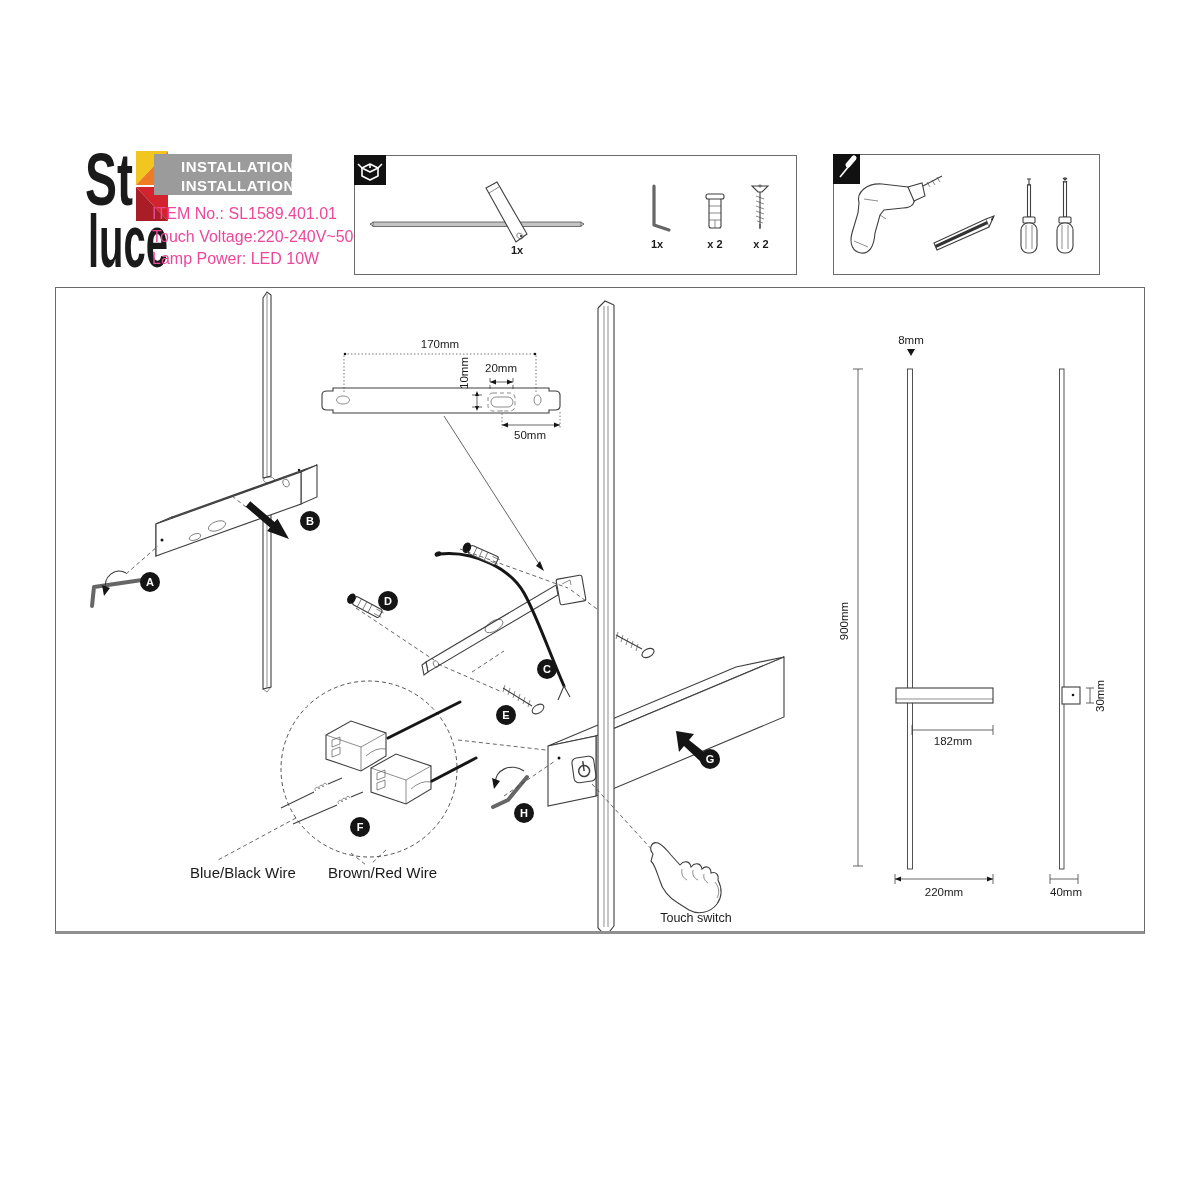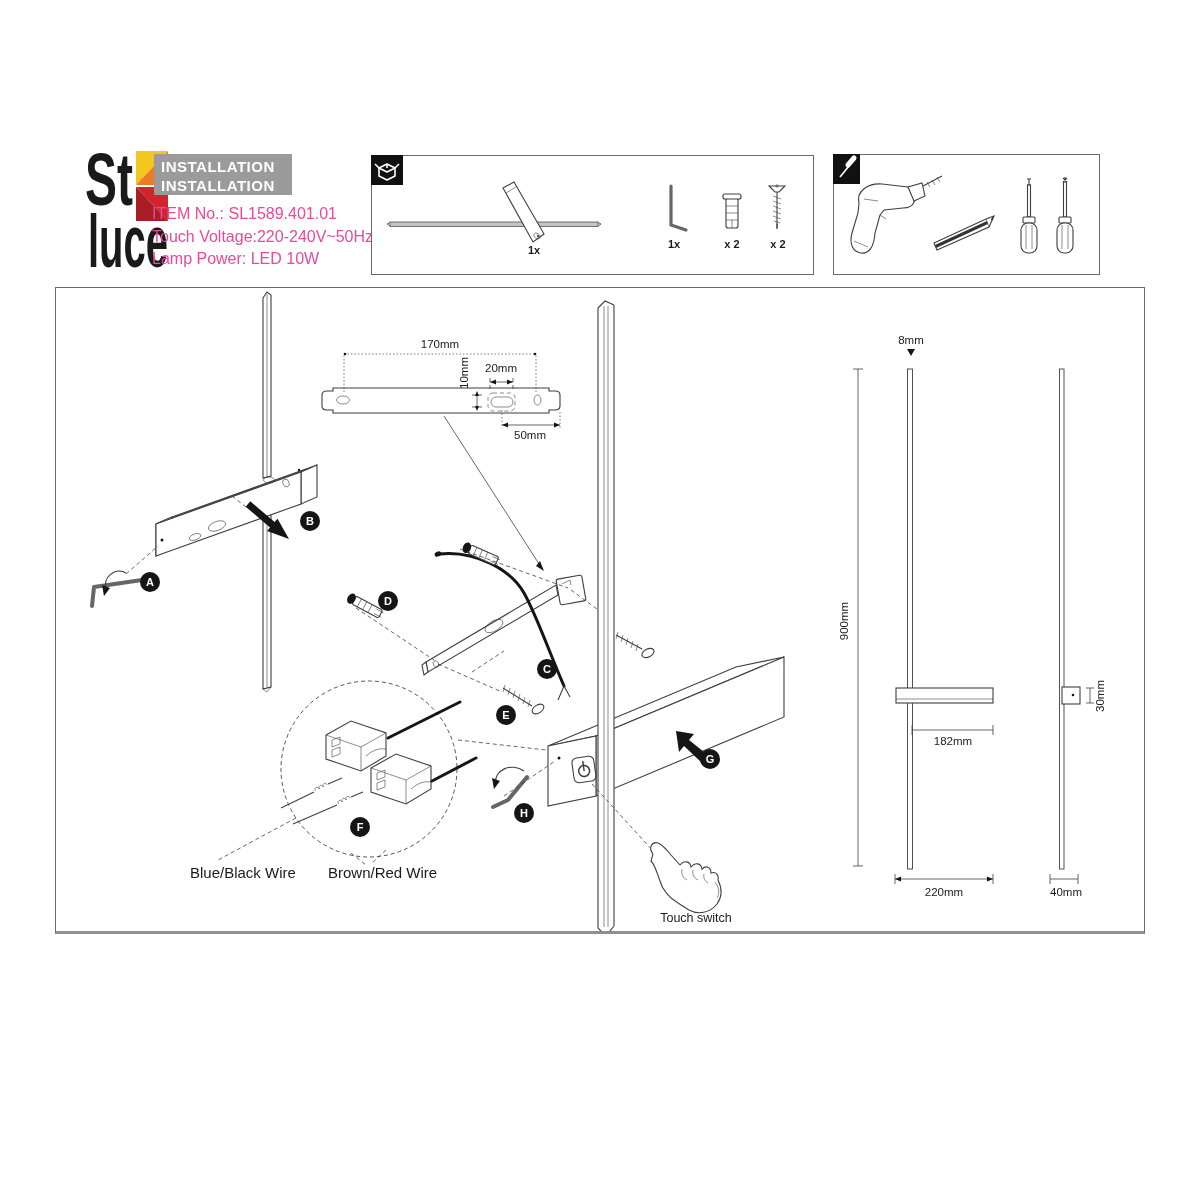--- a/index.html
+++ b/index.html
@@ -1,21 +1,21 @@
 <!DOCTYPE html>
 <html><head>
 <meta charset="utf-8">
 <style>
   html,body{margin:0;padding:0;background:#fff;}
   #page{position:relative;width:1200px;height:1172px;background:#fff;overflow:hidden;
         font-family:"Liberation Sans",sans-serif;color:#1a1a1a;}
   .abs{position:absolute;}
   
   #title-box{left:154px;top:154px;width:138px;height:41px;background:#9b9b9b;
-             padding:3px 0 0 7px;box-sizing:border-box;}
+             padding:3px 0 0 27px;box-sizing:border-box;}
   #title-box div{font-size:15px;font-weight:bold;color:#ffffff;letter-spacing:.5px;line-height:19px;}
   #item-info{left:152px;top:203px;}
   #item-info div{font-size:16px;line-height:22.5px;color:#ec4899;}
   
   .frame{border:1px solid #6a6a6a;background:#fff;box-sizing:border-box;}
   .corner-icon{position:absolute;left:-1px;top:-1px;background:#111;}
   
   #main-frame{left:55px;top:287px;width:1088px;height:643px;border:1px solid #6a6a6a;
               border-bottom:3px solid #8f8f8f;box-sizing:content-box;}
   svg{display:block;}
@@ -56,21 +56,21 @@
     <div>INSTALLATION</div>
     <div>INSTALLATION</div>
   </div>
 
   <div id="item-info" class="abs">
     <div>ITEM No.: SL1589.401.01</div>
     <div>Touch Voltage:220-240V~50Hz</div>
     <div>Lamp Power: LED 10W</div>
   </div>
 
-  <div class="abs frame" style="left:371px;top:155px;width:443px;height:120px">
+  <div class="abs frame" style="left:354px;top:155px;width:443px;height:120px">
     <div class="corner-icon" style="width:32px;height:30px">
       <svg width="32" height="30" viewBox="0 0 32 30">
         <path class="wht" d="M8,13 L16,9 L24,13 L16,17 Z"></path>
         <path class="wht" d="M8,13 L8,21 L16,25 L24,21 L24,13"></path>
         <path class="wht" d="M8,13 L4,9 M24,13 L28,9 M16,9 L16,13"></path>
       </svg>
     </div>
     <svg width="441" height="118" viewBox="0 0 441 118">
 
       <g>

